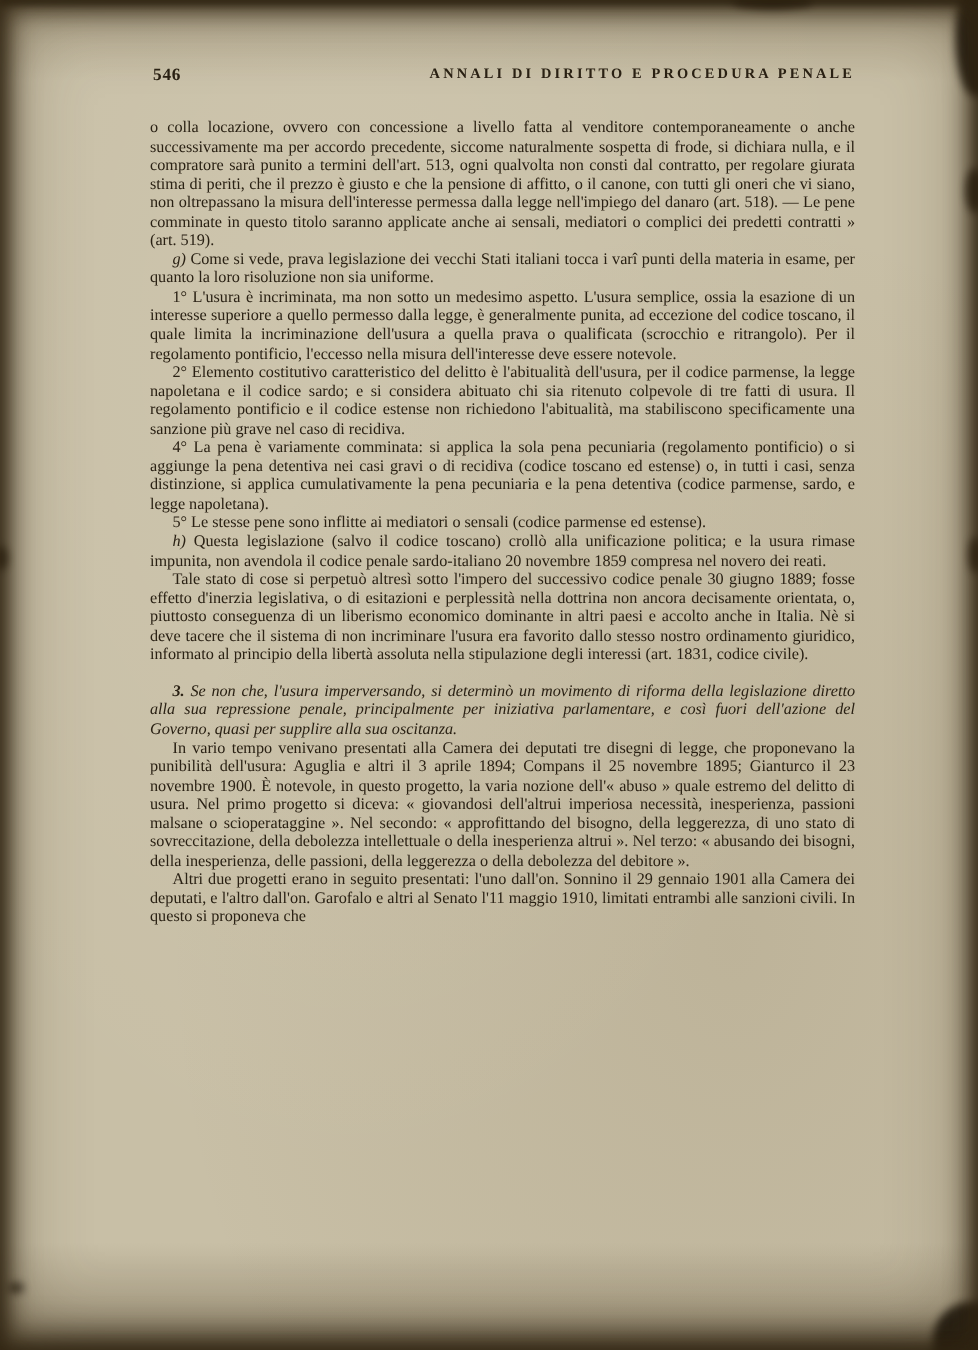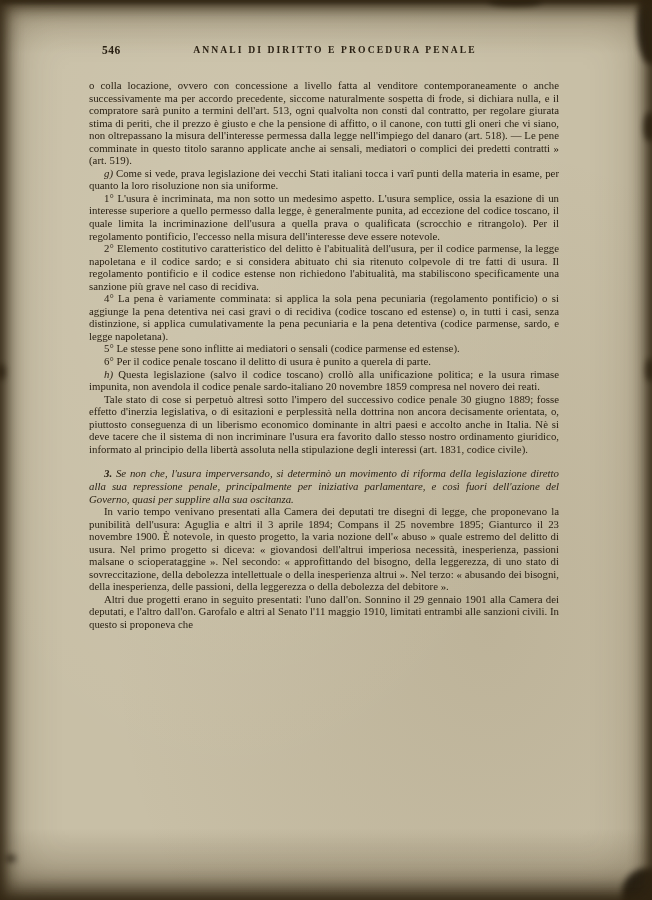--- a/index.html
+++ b/index.html
@@ -25,26 +25,26 @@
       inset 8px 0 18px rgba(50,38,18,.50),
       inset 0 -12px 20px rgba(30,22,8,.60),
       inset 0 9px 16px rgba(40,30,14,.50);
   }
   .header { position:absolute; top:44px; left:100px; width:470px; z-index:2; }
   .pagenum {
     position:absolute; left:2px; top:0;
     font-weight:bold; font-size:11.5px; letter-spacing:.5px;
   }
   .running-title {
-    display:block; text-align:center;
+    display:block; text-align:right;
     font-size:9.6px; font-weight:bold; letter-spacing:2.1px;
     white-space:nowrap;
   }
   .text-block {
-    position:absolute; top:79px; left:89px; width:470px; z-index:2;
+    position:absolute; top:79px; left:100px; width:470px; z-index:2;
     font-size:10.8px; line-height:12.55px;
     text-align:justify;
     text-rendering:optimizeLegibility;
   }
   .text-block p { margin:0; }
   .text-block p.indent { text-indent:15px; }
   .text-block p.section-break { margin-top:12px;font-style:italic; }
   .lead-italic { font-style:italic; }
   .lead-bold { font-weight:bold; }
 
@@ -69,21 +69,20 @@
     <span class="running-title">ANNALI DI DIRITTO E PROCEDURA PENALE</span>
   </div>
 
   <div class="text-block">
     <p><span>o colla locazione, ovvero con concessione a livello fatta al venditore contemporaneamente o anche successivamente ma per accordo precedente, siccome naturalmente sospetta di frode, si dichiara nulla, e il compratore sarà punito a termini dell'art. 513, ogni qualvolta non consti dal contratto, per regolare giurata stima di periti, che il prezzo è giusto e che la pensione di affitto, o il canone, con tutti gli oneri che vi siano, non oltrepassano la misura dell'interesse permessa dalla legge nell'impiego del danaro (art. 518). — Le pene comminate in questo titolo saranno applicate anche ai sensali, mediatori o complici dei predetti contratti » (art. 519).</span></p>
     <p class="indent"><span class="lead-italic">g) </span><span>Come si vede, prava legislazione dei vecchi Stati italiani tocca i varî punti della materia in esame, per quanto la loro risoluzione non sia uniforme.</span></p>
     <p class="indent"><span>1° L'usura è incriminata, ma non sotto un medesimo aspetto. L'usura semplice, ossia la esazione di un interesse superiore a quello permesso dalla legge, è generalmente punita, ad eccezione del codice toscano, il quale limita la incriminazione dell'usura a quella prava o qualificata (scrocchio e ritrangolo). Per il regolamento pontificio, l'eccesso nella misura dell'interesse deve essere notevole.</span></p>
     <p class="indent"><span>2° Elemento costitutivo caratteristico del delitto è l'abitualità dell'usura, per il codice parmense, la legge napoletana e il codice sardo; e si considera abituato chi sia ritenuto colpevole di tre fatti di usura. Il regolamento pontificio e il codice estense non richiedono l'abitualità, ma stabiliscono specificamente una sanzione più grave nel caso di recidiva.</span></p>
     <p class="indent"><span>4° La pena è variamente comminata: si applica la sola pena pecuniaria (regolamento pontificio) o si aggiunge la pena detentiva nei casi gravi o di recidiva (codice toscano ed estense) o, in tutti i casi, senza distinzione, si applica cumulativamente la pena pecuniaria e la pena detentiva (codice parmense, sardo, e legge napoletana).</span></p>
     <p class="indent"><span>5° Le stesse pene sono inflitte ai mediatori o sensali (codice parmense ed estense).</span></p>
-    <p class="indent"><span>6° Per il codice penale toscano il delitto di usura è punito a querela di parte.</span></p>
     <p class="indent"><span class="lead-italic">h) </span><span>Questa legislazione (salvo il codice toscano) crollò alla unificazione politica; e la usura rimase impunita, non avendola il codice penale sardo-italiano 20 novembre 1859 compresa nel novero dei reati.</span></p>
     <p class="indent"><span>Tale stato di cose si perpetuò altresì sotto l'impero del successivo codice penale 30 giugno 1889; fosse effetto d'inerzia legislativa, o di esitazioni e perplessità nella dottrina non ancora decisamente orientata, o, piuttosto conseguenza di un liberismo economico dominante in altri paesi e accolto anche in Italia. Nè si deve tacere che il sistema di non incriminare l'usura era favorito dallo stesso nostro ordinamento giuridico, informato al principio della libertà assoluta nella stipulazione degli interessi (art. 1831, codice civile).</span></p>
     <p class="indent section-break"><span class="lead-bold">3. </span><span>Se non che, l'usura imperversando, si determinò un movimento di riforma della legislazione diretto alla sua repressione penale, principalmente per iniziativa parlamentare, e così fuori dell'azione del Governo, quasi per supplire alla sua oscitanza.</span></p>
     <p class="indent"><span>In vario tempo venivano presentati alla Camera dei deputati tre disegni di legge, che proponevano la punibilità dell'usura: Aguglia e altri il 3 aprile 1894; Compans il 25 novembre 1895; Gianturco il 23 novembre 1900. È notevole, in questo progetto, la varia nozione dell'« abuso » quale estremo del delitto di usura. Nel primo progetto si diceva: « giovandosi dell'altrui imperiosa necessità, inesperienza, passioni malsane o scioperataggine ». Nel secondo: « approfittando del bisogno, della leggerezza, di uno stato di sovreccitazione, della debolezza intellettuale o della inesperienza altrui ». Nel terzo: « abusando dei bisogni, della inesperienza, delle passioni, della leggerezza o della debolezza del debitore ».</span></p>
     <p class="indent"><span>Altri due progetti erano in seguito presentati: l'uno dall'on. Sonnino il 29 gennaio 1901 alla Camera dei deputati, e l'altro dall'on. Garofalo e altri al Senato l'11 maggio 1910, limitati entrambi alle sanzioni civili. In questo si proponeva che</span></p>
   </div>
 
   <div class="smudge sm-top-strip"></div>
   <div class="smudge sm-top-blob"></div>
   <div class="smudge sm-corner-tr"></div>

